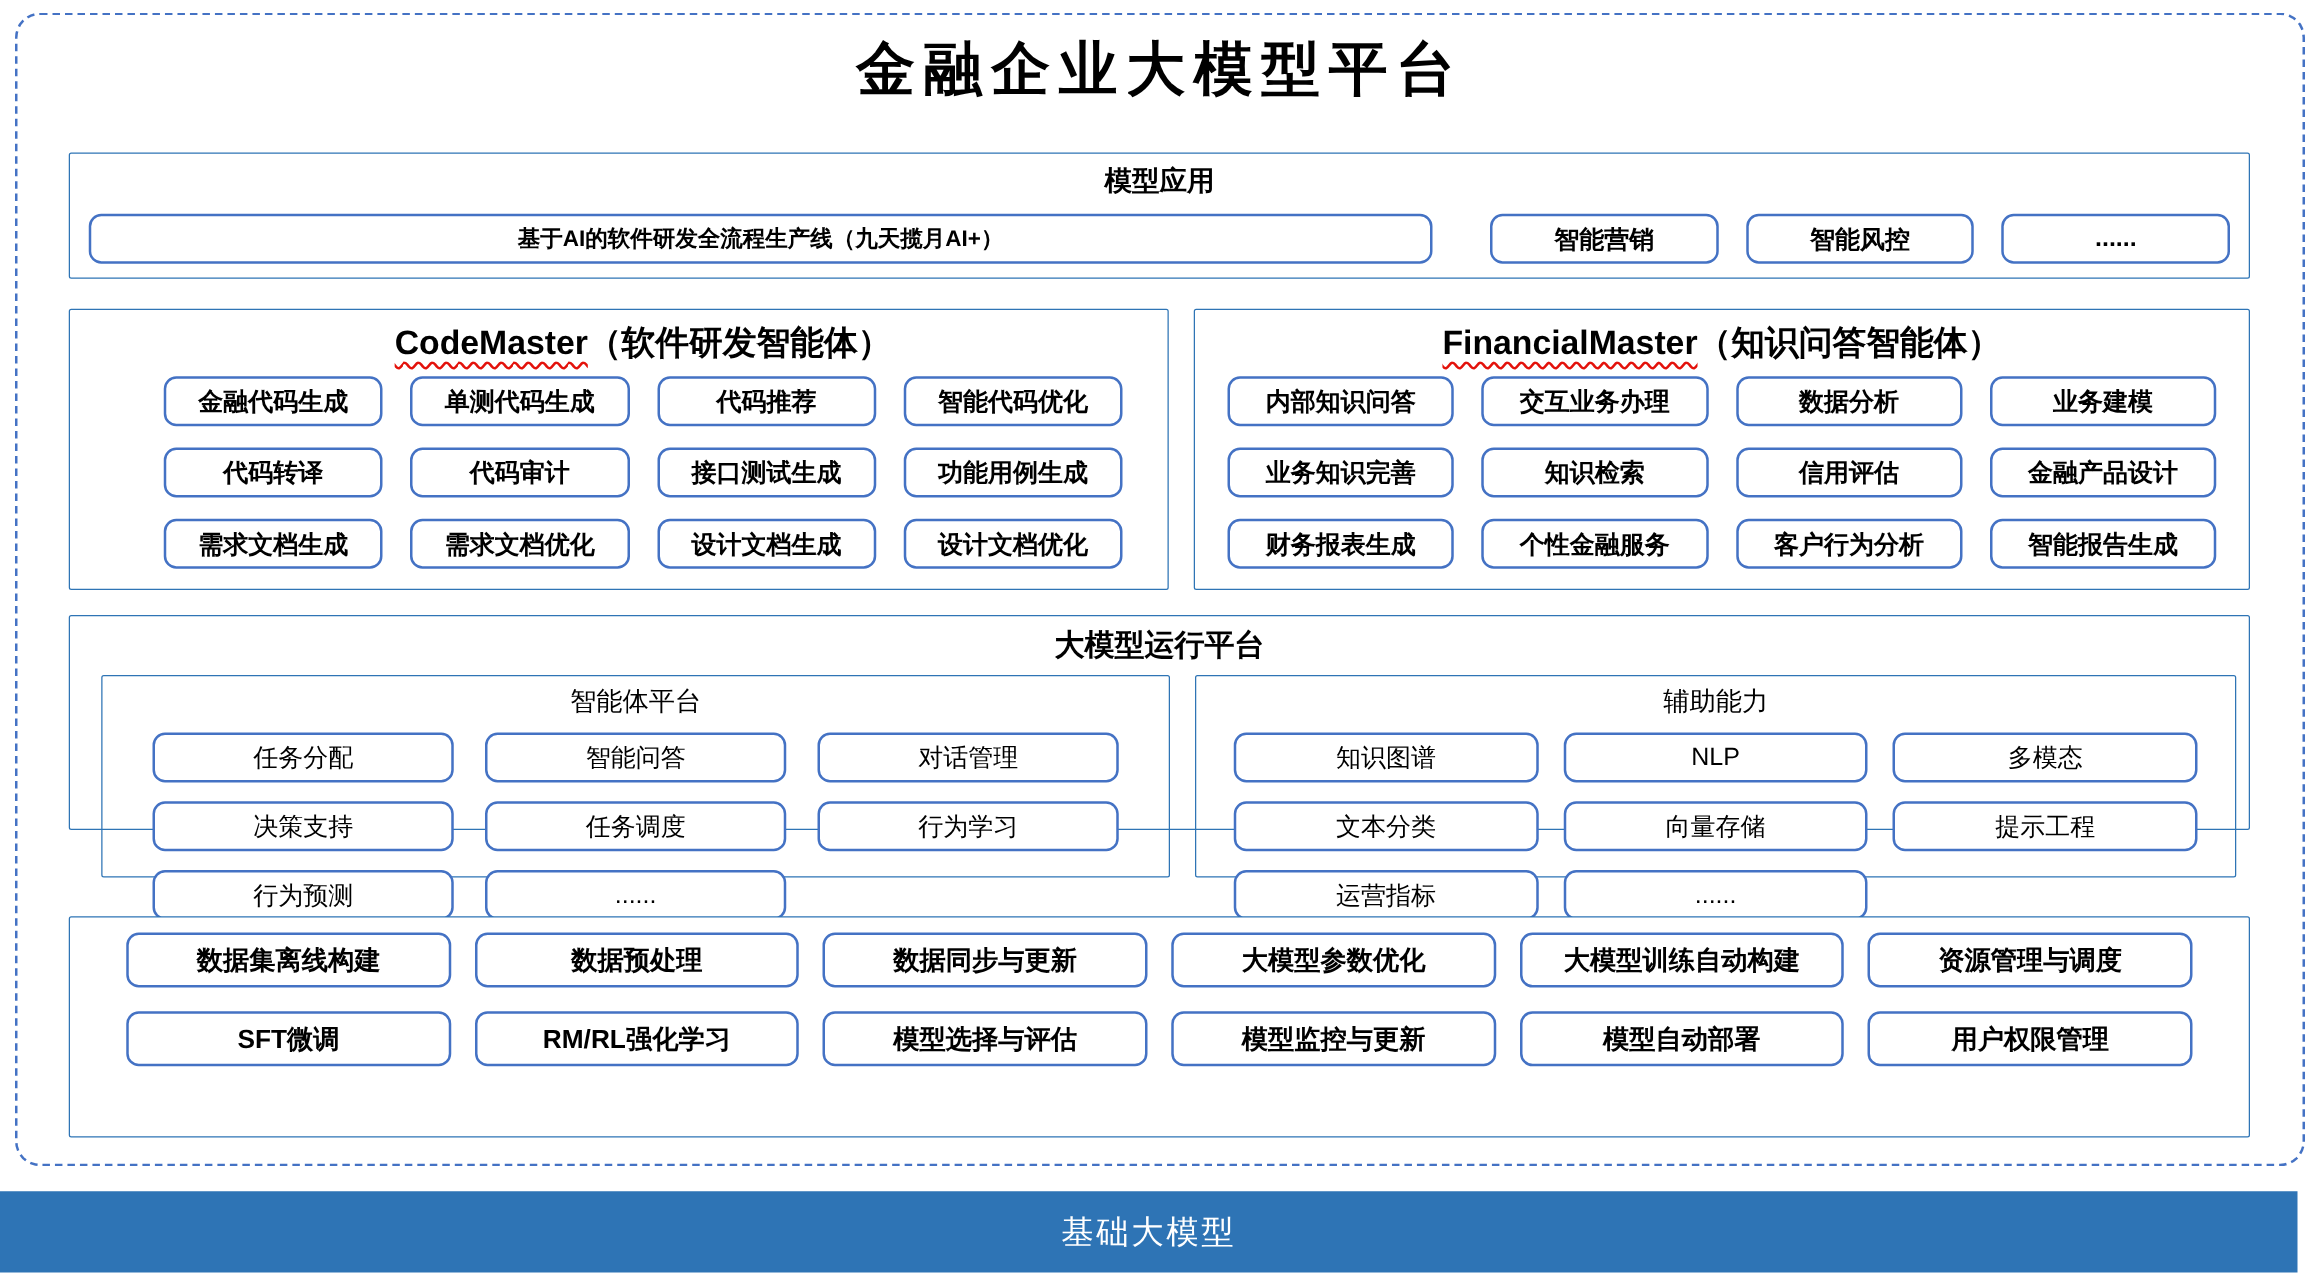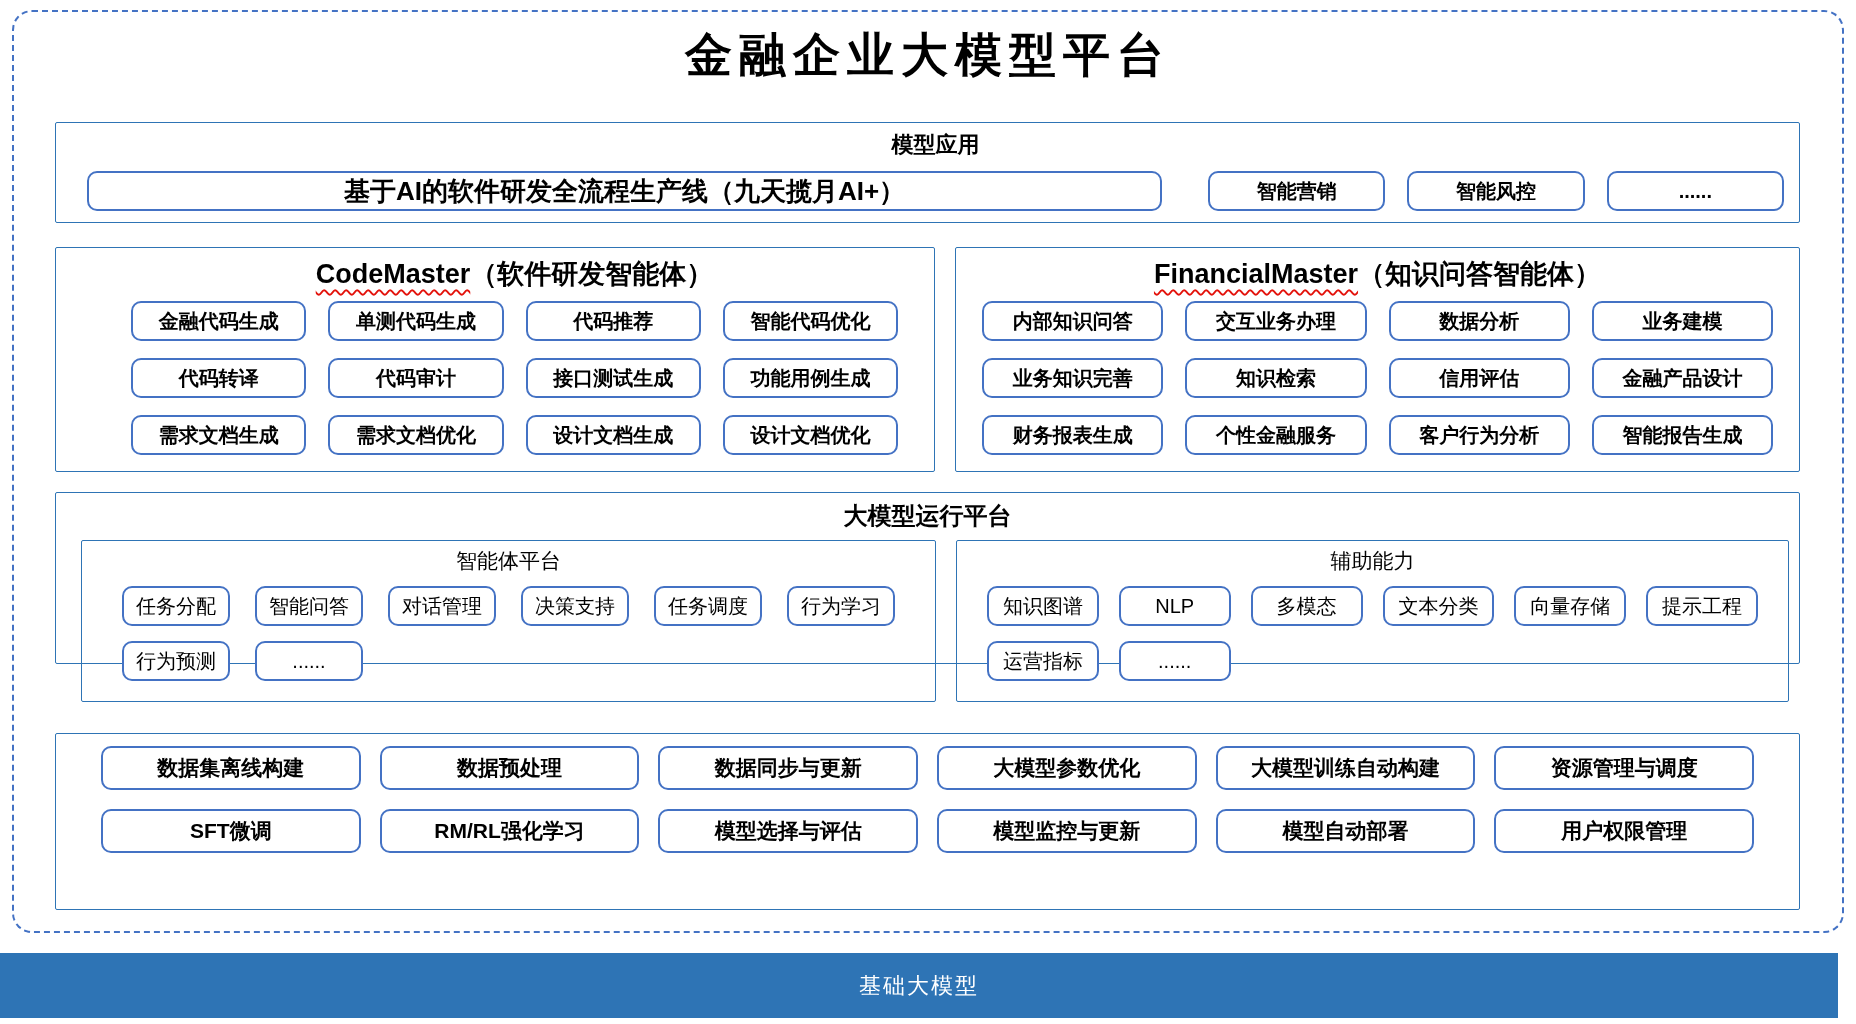--- a/index.html
+++ b/index.html
@@ -26,25 +26,25 @@
     border-radius:2px; background:#fff;}
   .sec-header{text-align:center; font-weight:700; font-size:22px; margin-top:7px;}
   .sec-header.big{font-size:24px;}
 
   
   .item{border:2px solid var(--box_border); border-radius:10px; background:#fff;
     display:flex; align-items:center; justify-content:center;
     font-size:20px; font-weight:600; height:40px; white-space:nowrap; overflow:hidden;text-align:right;}
 
   
-  .sec1{top:122px; height:101px;padding-left:16px;}
+  .sec1{top:122px; height:101px;}
   .sec1 .row1{display:flex; gap:22px; padding:0 15px; margin-top:11px;}
   .box-big{width:1075px; margin-right:24px; height:40px; border:2px solid var(--box_border);
     border-radius:10px; display:flex; align-items:center; justify-content:center;
-    font-size:26px; font-weight:700;}
+    font-size:18px; font-weight:700;}
   .row1-right{flex:1; display:flex; gap:22px;}
   .row1-right .item{flex:1;}
 
   
   .sec2row{position:absolute; left:55px; right:56px; top:247px; height:225px; display:flex; gap:20px;}
   .agent-box{border:1.5px solid var(--accent); border-radius:2px; background:#fff; height:100%;}
   .agent-box.left{width:880px;padding-left:39px;}
   .agent-box.right{flex:1;}
   .agent-title{text-align:center; font-size:27px; font-weight:700; margin-top:8px;}
   .wavy{text-decoration:underline; text-decoration-style:wavy;
@@ -53,36 +53,36 @@
     padding:0 36px; margin-top:9px;}
   .agent-box.right .agent-grid{padding:0 26px;}
 
   
   .sec3{top:492px; height:172px;}
   .sec3-body{display:flex; gap:20px; padding:8px 10px 0 25px;}
   .sub-box{border:1.5px solid var(--accent); border-radius:2px; height:162px;}
   .sub-box.left{width:855px;}
   .sub-box.right{flex:1;}
   .sub-header{text-align:center; font-size:21px; font-weight:400; margin-top:6px;}
-  .sub-grid{display:grid; grid-template-columns:repeat(6,1fr); column-gap:25px; row-gap:15px;
+  .sub-grid{display:grid; grid-template-columns:repeat(3,1fr); column-gap:25px; row-gap:15px;
     padding:0 40px; margin-top:11px;}
   .sub-box.right .sub-grid{column-gap:20px; padding:0 30px;}
   .sub-grid .item{font-weight:500;}
 
   
   .sec4{top:733px; height:177px;}
   .sec4 .sec-header{margin-top:10px;}
   .train-grid{display:grid; grid-template-columns:repeat(6,1fr); column-gap:19px; row-gap:19px;
     padding:0 45px; margin-top:12px;}
   .train-grid .item{height:44px; font-size:21px;}
 
   
   .foundation-bar{position:absolute; left:0; right:18px; top:953px; height:65px;
     background:var(--bar_bg); color:var(--bar_text); display:flex; align-items:center;
-    justify-content:center; font-size:22px; font-weight:500; letter-spacing:2px;}
+    justify-content:center; font-size:26px; font-weight:500; letter-spacing:2px;}
 </style>
 </head>
 <body>
 
 <div class="canvas">
 
   <div class="outer-dash"></div>
 
   <div class="main-title">金融企业大模型平台</div>
 

